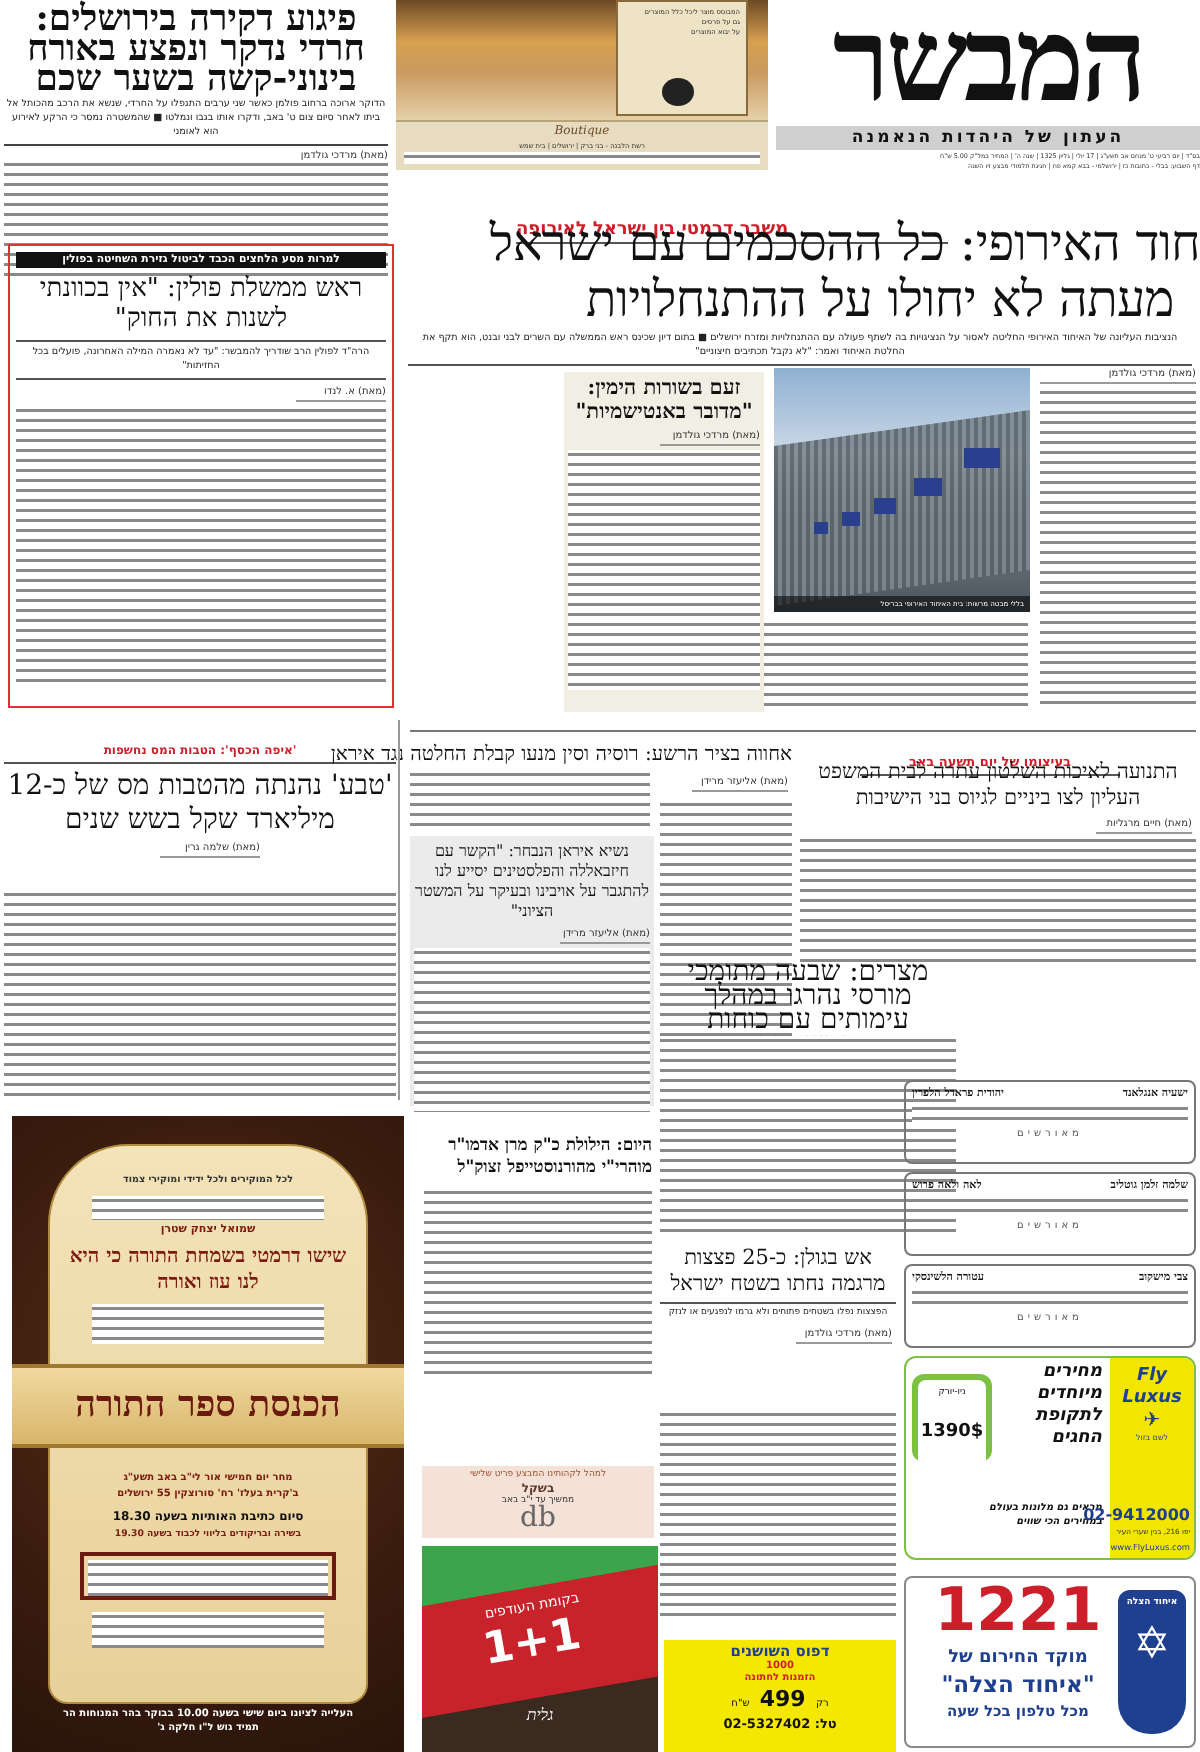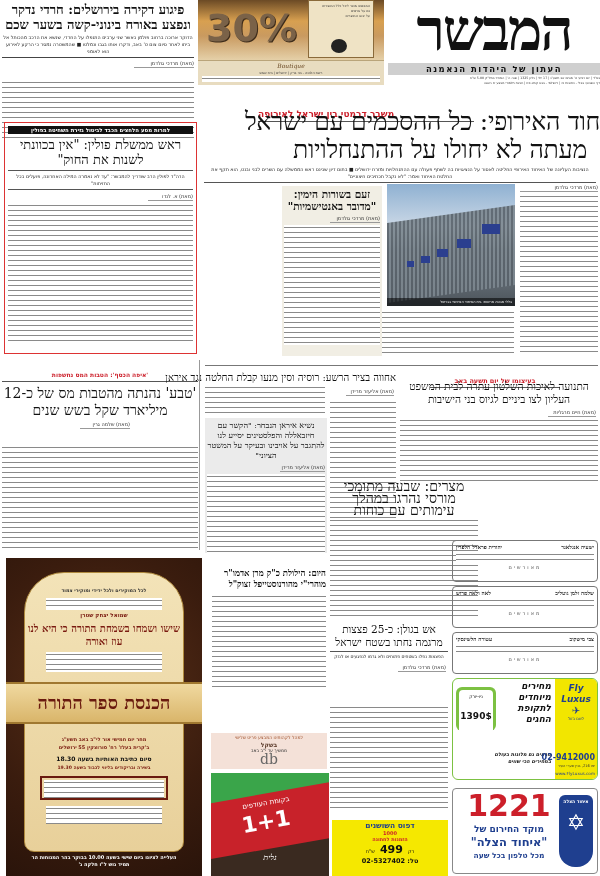--- a/index.html
+++ b/index.html
@@ -26,30 +26,29 @@
 
 <div class="abs" style="left:198px;top:0;width:186px;height:60px;background:linear-gradient(180deg,#6b4a25 0%,#d8a050 35%,#c99a60 60%,#e5d0a8 100%);overflow:hidden;">
   <div class="abs" style="left:110px;top:0;width:66px;height:58px;background:#efe3c5;border:1px solid #8a6a3a;">
     <div style="padding:3px;font-size:3.4px;line-height:5px;color:#333;">
       <div>המבוסס מוצר ליכל כלל המוצרים</div>
       <div>גם על פרסים</div>
       <div>על יבוא המוצרים</div>
     </div>
     <div style="position:absolute;left:22px;top:38px;width:16px;height:14px;border-radius:50%;background:#222;"></div>
   </div>
-  <div class="abs" style="left:8px;top:6px;font-family:'DejaVu Sans',sans-serif;font-weight:bold;font-size:38px;color:#7a6248;text-shadow:1px 1px 0 #3e2c1a;direction:ltr;">30%</div>
 </div>
 <div class="abs" style="left:198px;top:60px;width:186px;height:25px;background:#e8dcc0;border-top:1px solid #b9a47a;">
   <div style="text-align:center;font-size:6px;font-family:'DejaVu Serif',serif;font-style:italic;color:#6b4a25;line-height:9px;">Boutique</div>
   <div style="text-align:center;font-size:3.4px;color:#333;line-height:6px;">רשת הלבנה - בני ברק | ירושלים | בית שמש</div>
   <div class="lines" style="height:6px;margin:0 4px;"></div>
 </div>
 
 <div class="abs" style="left:2px;top:2px;width:192px;">
-  <div class="hl" style="font-size:13px;line-height:15px;">פיגוע דקירה בירושלים: חרדי נדקר ונפצע באורח בינוני-קשה בשער שכם</div>
+  <div class="hl" style="font-size:18px;line-height:15px;">פיגוע דקירה בירושלים: חרדי נדקר ונפצע באורח בינוני-קשה בשער שכם</div>
   <div style="font-size:4.8px;line-height:7px;text-align:center;color:#222;margin-top:2px;">הדוקר ארוכה ברחוב פולמן כאשר שני ערבים התנפלו על החרדי, שנשא את הרכב מהכותל אל ביתו לאחר סיום צום ט' באב, ודקרו אותו בגבו ונמלטו ■ שהמשטרה נמסר כי הרקע לאירוע הוא לאומני</div>
   <div style="border-top:1px solid #444;margin-top:2px;"></div>
   <div class="byline" style="width:60px;margin-top:2px;">(מאת) מרדכי גולדמן</div>
 </div>
 <div class="col lines" style="left:2px;top:80px;width:192px;height:60px;"></div>
 
 <div class="abs" style="left:258px;top:102px;width:216px;text-align:left;border-bottom:1px solid #555;">
   <span style="color:#cc1f2a;font-weight:bold;font-size:9px;line-height:12px;">משבר דרמטי בין ישראל לאירופה</span>
 </div>
 <div class="abs" style="left:200px;top:108px;width:398px;margin-left:41px;">
@@ -228,21 +227,21 @@
   <div class="abs" style="left:6px;top:34px;width:100px;text-align:center;font-size:9px;font-weight:bold;color:#1f3f8f;line-height:12px;">מוקד החירום של</div>
   <div class="abs" style="left:2px;top:46px;width:108px;text-align:center;font-size:11.5px;font-weight:bold;color:#1f3f8f;line-height:15px;">"איחוד הצלה"</div>
   <div class="abs" style="left:6px;top:62px;width:100px;text-align:center;font-size:7.5px;font-weight:bold;color:#1f3f8f;line-height:10px;">מכל טלפון בכל שעה</div>
 </div>
 
 <div class="abs" style="left:6px;top:558px;width:196px;height:318px;background:radial-gradient(circle at 50% 40%,#5a3018 0%,#3a1c0e 60%,#2a140a 100%);overflow:hidden;">
   <div class="abs" style="left:18px;top:14px;width:160px;height:280px;background:linear-gradient(180deg,#f3e3b8,#e8d09a);border-radius:40px 40px 10px 10px;border:1px solid #b08a3e;"></div>
   <div class="abs" style="left:28px;top:30px;width:140px;text-align:center;font-size:4.8px;font-weight:bold;color:#333;">לכל המוקירים ולכל ידידי ומוקירי צמוד</div>
   <div class="abs lines" style="left:40px;top:40px;width:116px;height:12px;"></div>
   <div class="abs" style="left:28px;top:54px;width:140px;text-align:center;font-size:5.5px;font-weight:bold;color:#7a1a10;">שמואל יצחק שטרן</div>
-  <div class="abs hl" style="left:22px;top:64px;width:152px;font-size:10px;line-height:13px;color:#7a1a10;">שישו ושמחו בשמחת התורה כי היא לנו עוז ואורה</div>
+  <div class="abs hl" style="left:22px;top:64px;width:152px;font-size:10px;line-height:13px;color:#7a1a10;">שישו דרמטי בשמחת התורה כי היא לנו עוז ואורה</div>
   <div class="abs lines" style="left:40px;top:94px;width:116px;height:20px;"></div>
   <div class="abs" style="left:0;top:124px;width:196px;height:42px;background:linear-gradient(180deg,#f0d9a0,#d9b56a);border-top:2px solid #a07830;border-bottom:2px solid #a07830;">
     <div class="hl" style="font-size:18px;line-height:38px;color:#6a1a0e;">הכנסת ספר התורה</div>
   </div>
   <div class="abs" style="left:28px;top:178px;width:140px;text-align:center;font-size:5px;font-weight:bold;color:#7a1a10;">מחר יום חמישי אור לי"ב באב תשע"ג</div>
   <div class="abs" style="left:28px;top:186px;width:140px;text-align:center;font-size:5px;font-weight:bold;color:#7a1a10;">ב'קרית בעלז' רח' סורוצקין 55 ירושלים</div>
   <div class="abs" style="left:28px;top:197px;width:140px;text-align:center;font-size:6px;font-weight:bold;color:#111;">סיום כתיבת האותיות בשעה 18.30</div>
   <div class="abs" style="left:28px;top:207px;width:140px;text-align:center;font-size:4.6px;font-weight:bold;color:#7a1a10;">בשירה ובריקודים בליווי לכבוד בשעה 19.30</div>
   <div class="abs" style="left:34px;top:218px;width:128px;height:24px;border:2px solid #6a1a0e;">
     <div class="lines" style="height:18px;margin:2px;"></div>

